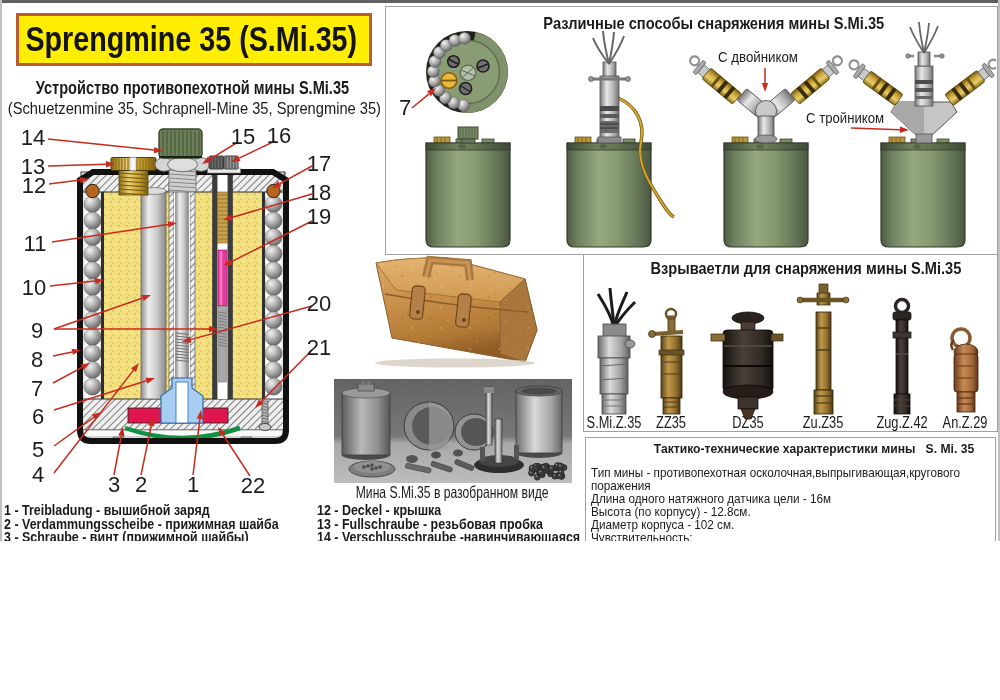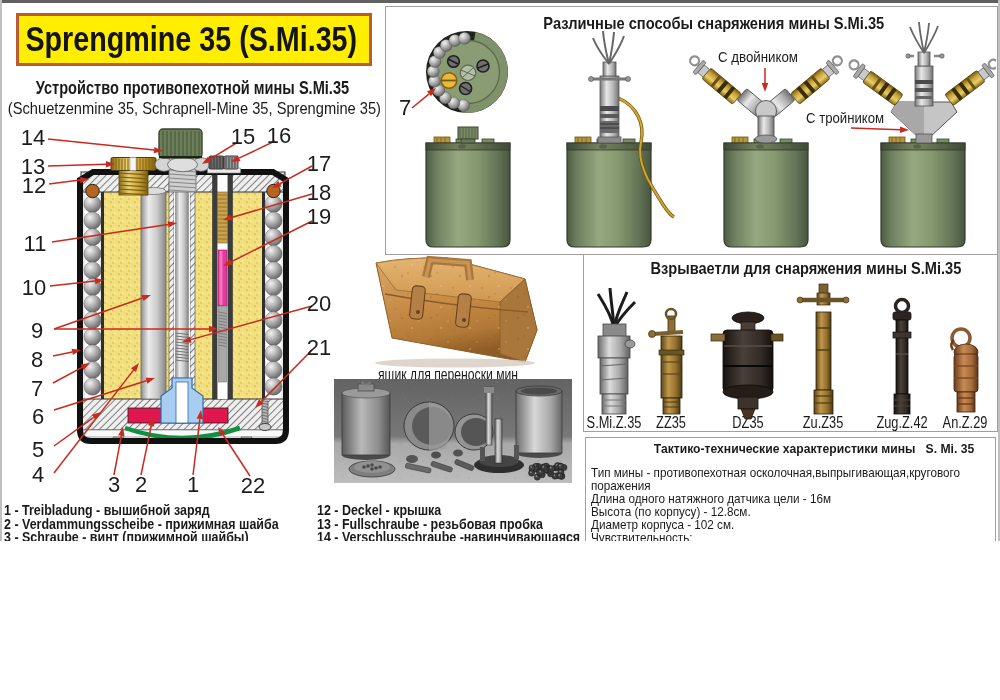--- a/index.html
+++ b/index.html
@@ -96,21 +96,21 @@
 крышка<br>
 15 - Mutter - гайка<br>
 16 - Verschlusskappe - колпачок<br>
 17 - Прокладка из пеньковой веревки<br>
 18 - Деревянная пробка<br>
 19 - Вспомогательный запал<br>
 20 - Трубка замедлителя основного<br>
 &nbsp;запала<br>
 21 - Стопорной винт<br>
 22 - Свинцовая пластина</div>
-<div class="abs" id="cap1"><span class="sx">ящик для переноски мин</span></div>
+<div class="abs" id="cap2"><span class="sx">Мина S.Mi.35 в разобранном виде</span></div>
 <div class="abs" id="fuzelabels">
 <div class="fl" style="left:-29px;">S.Mi.Z.35</div>
 <div class="fl" style="left:28px;">ZZ35</div>
 <div class="fl" style="left:105px;">DZ35</div>
 <div class="fl" style="left:180px;">Zu.Z35</div>
 <div class="fl" style="left:259px;">Zug.Z.42</div>
 <div class="fl" style="left:322px;">An.Z.29</div>
 </div>
 <svg class="abs" id="minesvg" style="left:5px;top:120px;" width="345" height="380" viewBox="0 0 345 380">
 <defs>

